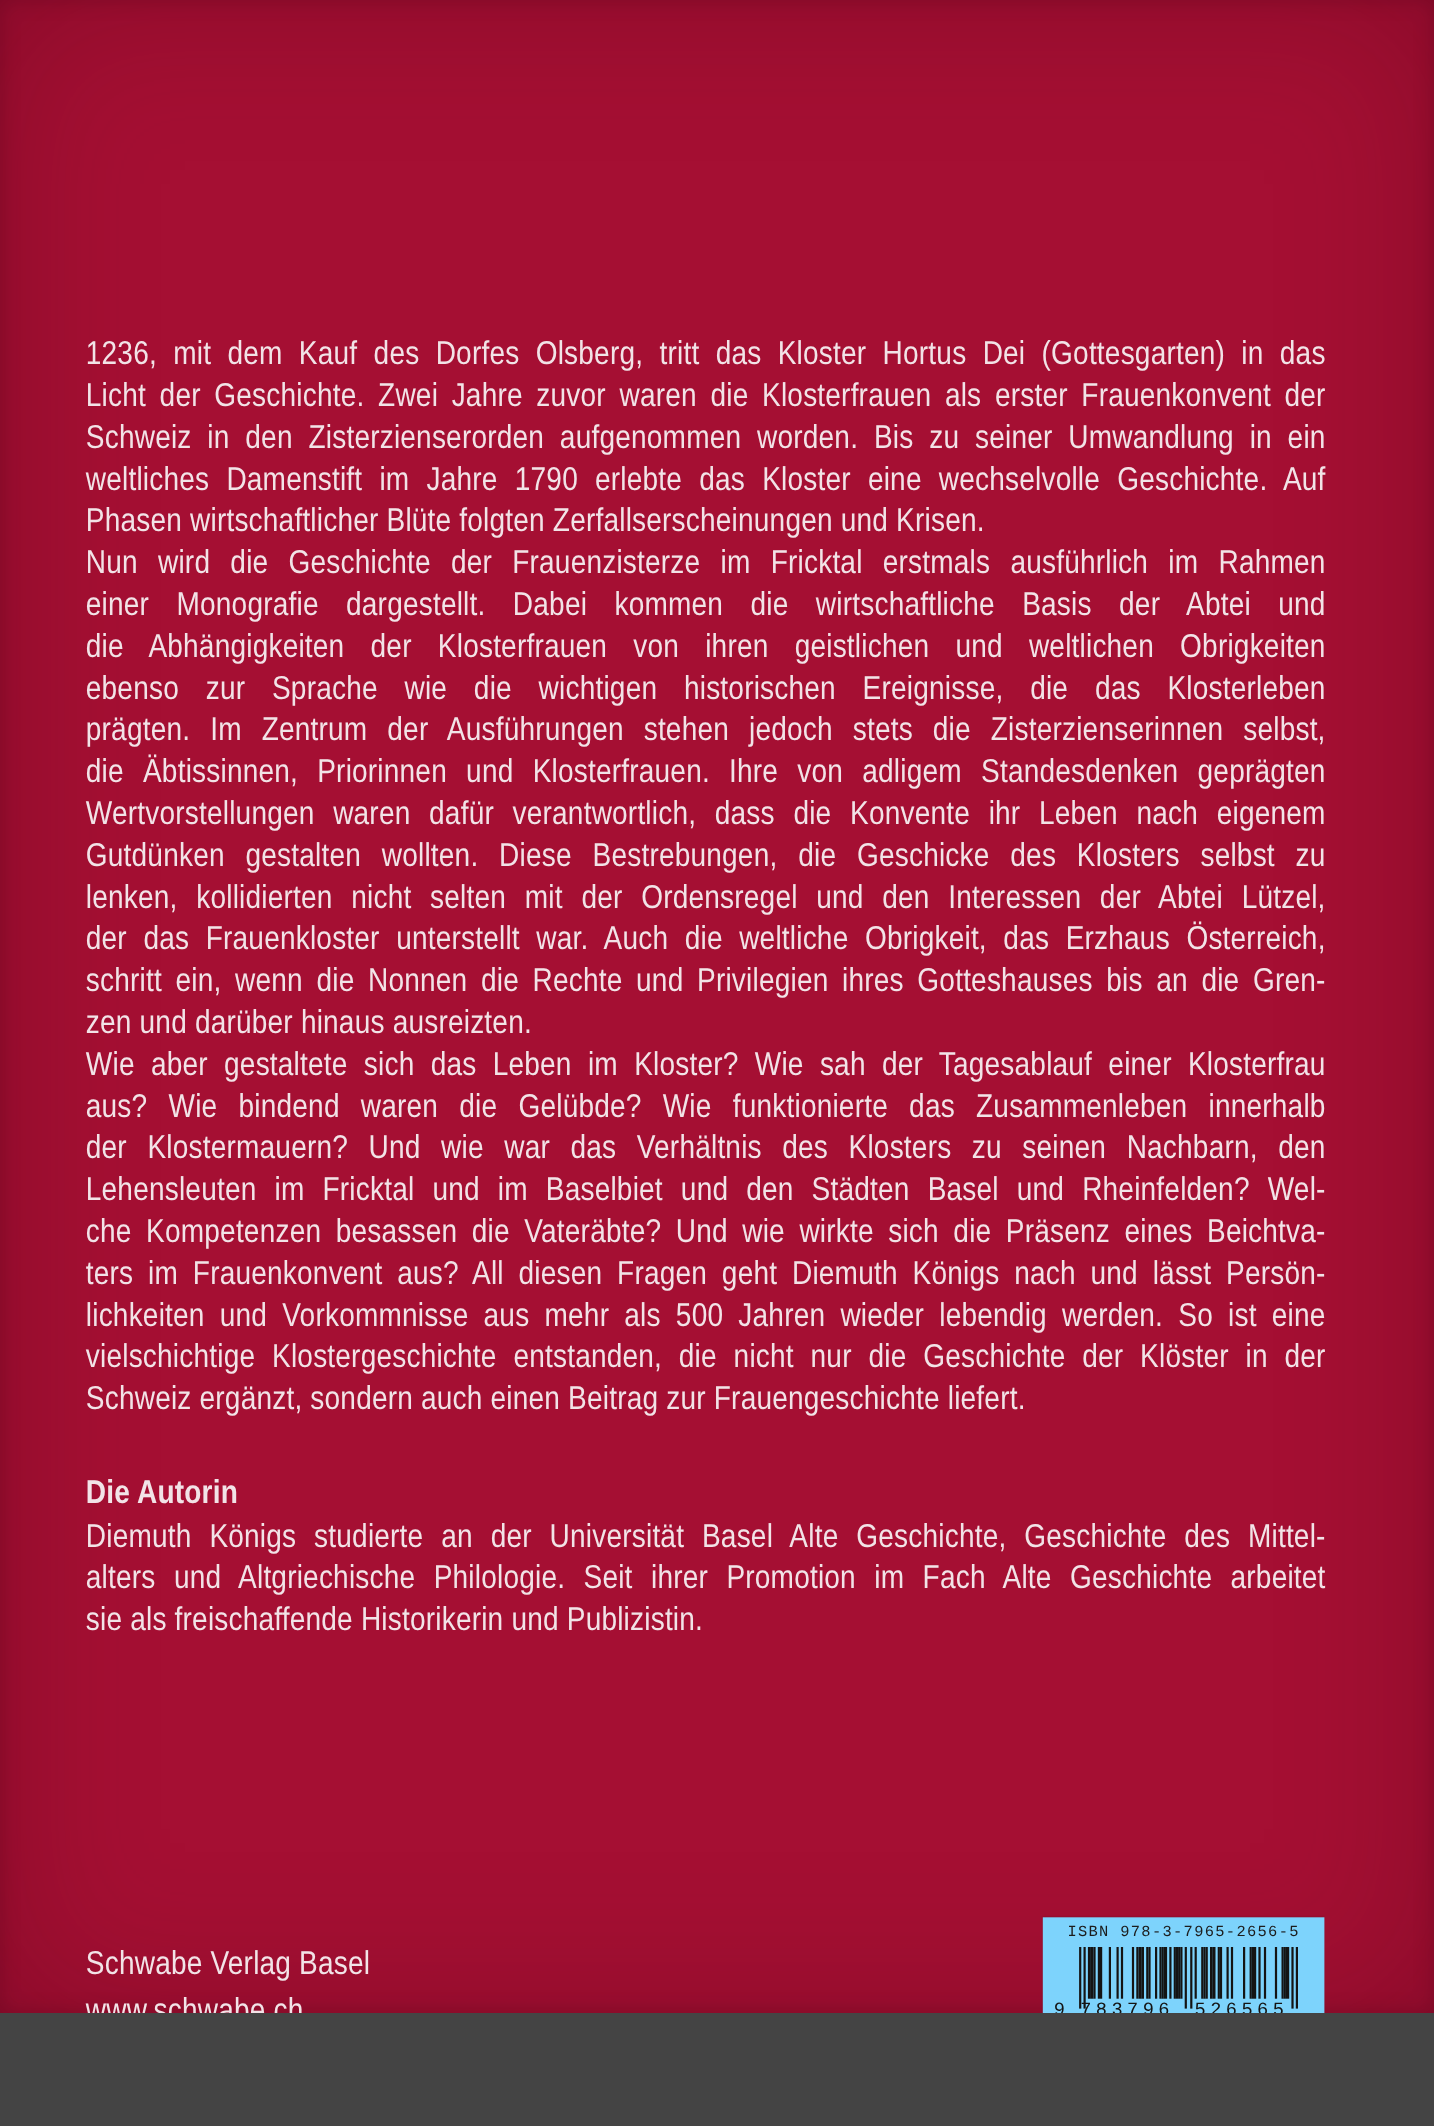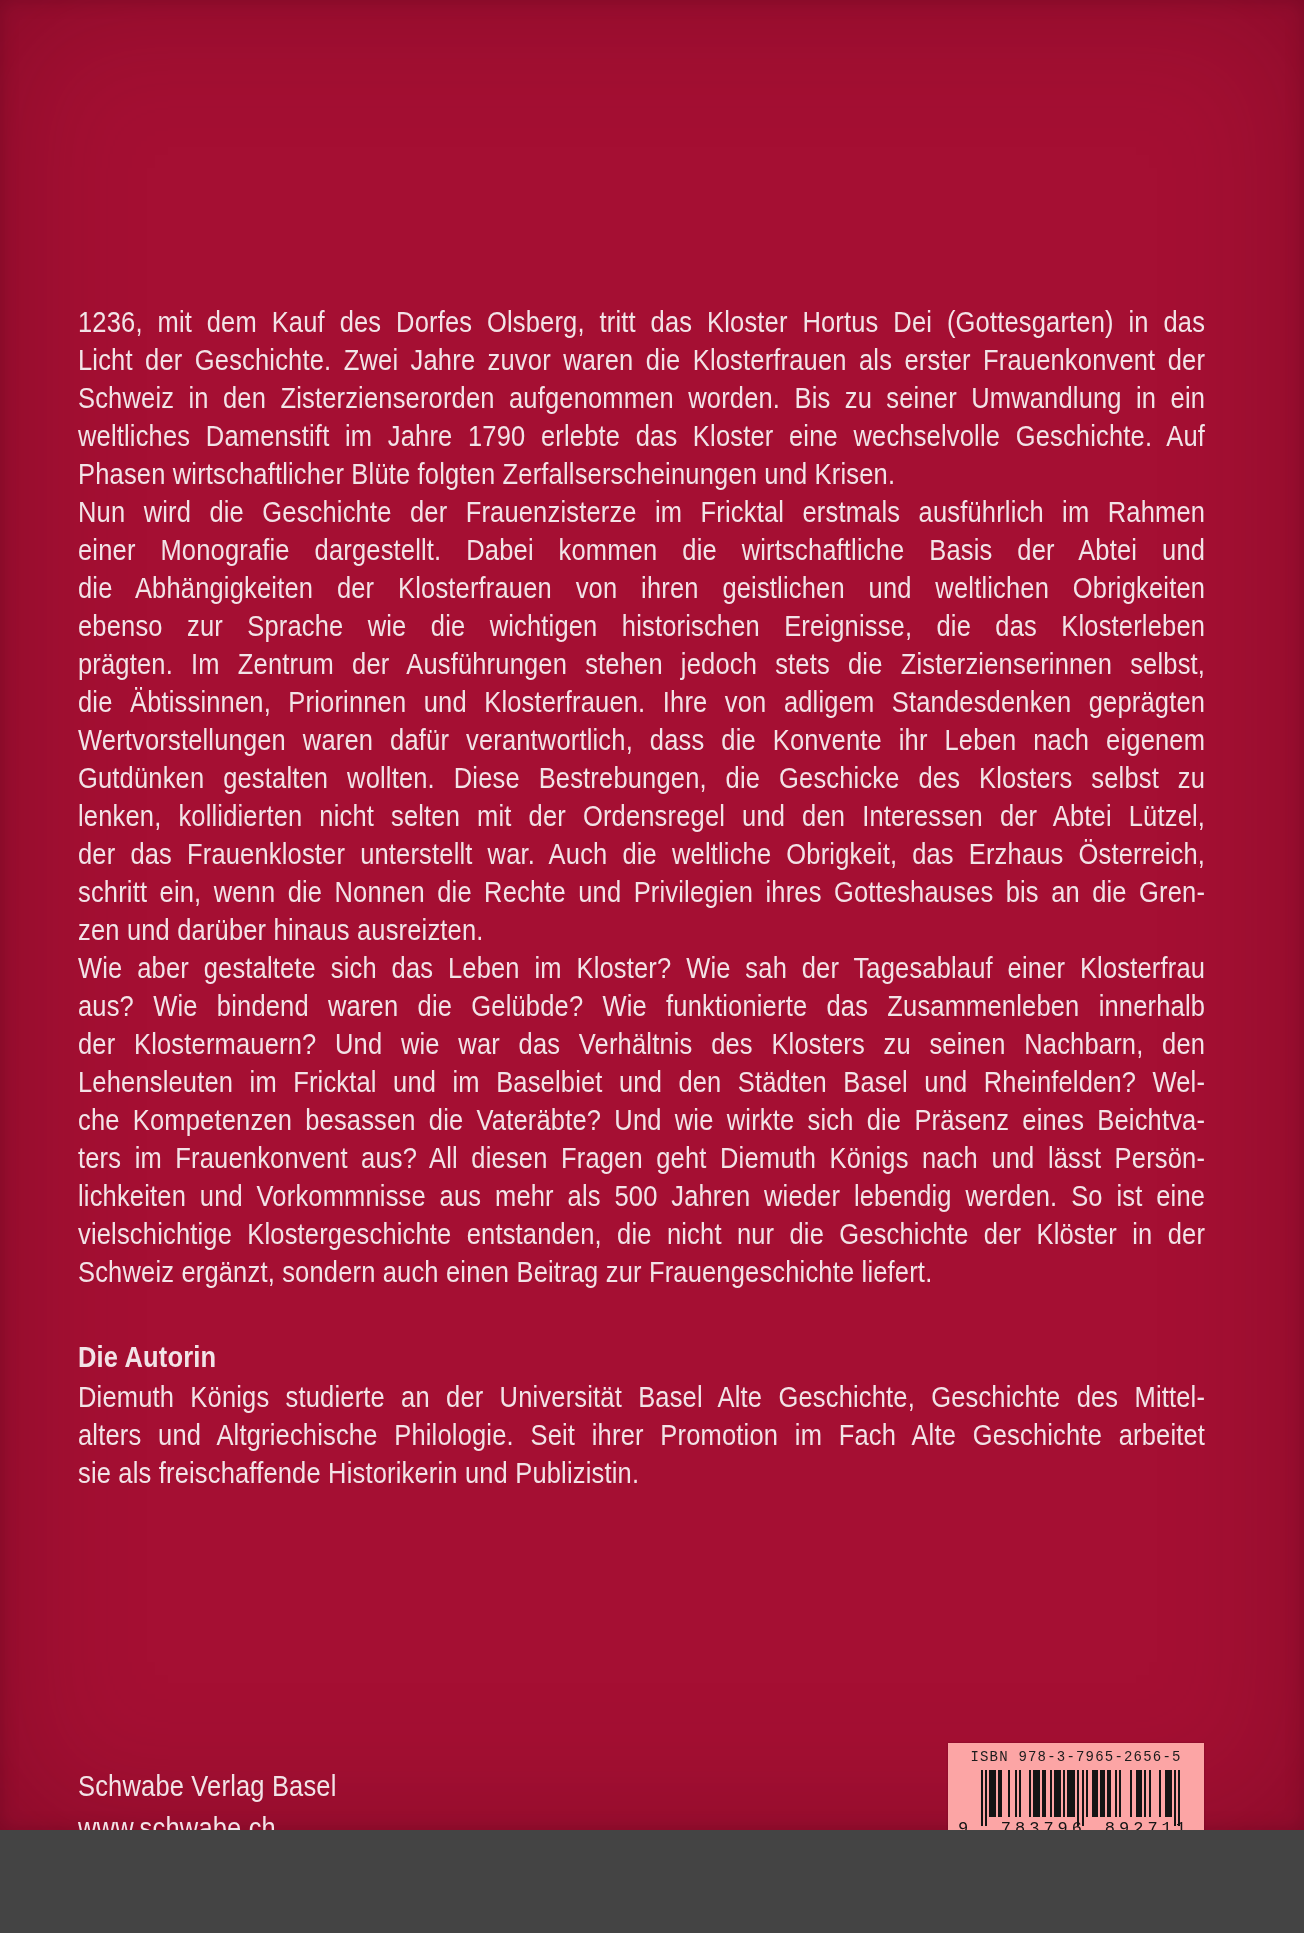--- a/index.html
+++ b/index.html
@@ -47,21 +47,21 @@
   .publisher {
     left:78px; top:1765px;
     width:700px;
     font-size:30px; line-height:42px;
     letter-spacing:.2px;
   }
   .barcode-box {
     position:absolute;
     left:948px; top:1743px;
     width:256px; height:103px;
-    background:#fca5a5;
+    background:#7dd3fc;
     box-shadow:0 0 2px rgba(0,0,0,.25);
   }
   .isbn-label {
     margin-top:6px;
     text-align:center;
     font-family:"Liberation Mono", monospace;
     font-size:14px;
     letter-spacing:1.2px;
     color:#1c1c1c;
     white-space:nowrap;
@@ -81,21 +81,21 @@
   .bar-digits {
     position:absolute;
     left:10px; top:76px; right:14px;
     display:flex;
     align-items:baseline;
     font-family:"Liberation Mono", monospace;
     font-size:17px;
     color:#141414;
   }
   .bar-digits .first { width:24px; letter-spacing:0; }
-  .bar-digits .grp { flex:1; text-align:right; letter-spacing:4px; }
+  .bar-digits .grp { flex:1; text-align:left; letter-spacing:4px; }
 </style>
 </head>
 <body>
 
 <div class="page">
 
   <div class="scale-wrap synopsis">
       <div>
         <div class="tline">1236, mit dem Kauf des Dorfes Olsberg, tritt das Kloster Hortus Dei (Gottesgarten) in das</div>
         <div class="tline">Licht der Geschichte. Zwei Jahre zuvor waren die Klosterfrauen als erster Frauenkonvent der</div>
@@ -239,17 +239,17 @@
         <span class="on norm"></span>
         <span class="on norm"></span>
         <span class="off norm"></span>
         <span class="on guard"></span>
         <span class="off guard"></span>
         <span class="on guard"></span>
       </div>
     <div class="bar-digits">
       <span class="first">9</span>
       <span class="grp">783796</span>
-      <span class="grp">892711</span>
+      <span class="grp">526565</span>
     </div>
   </div>
 
 </div>
 
 </body></html>

